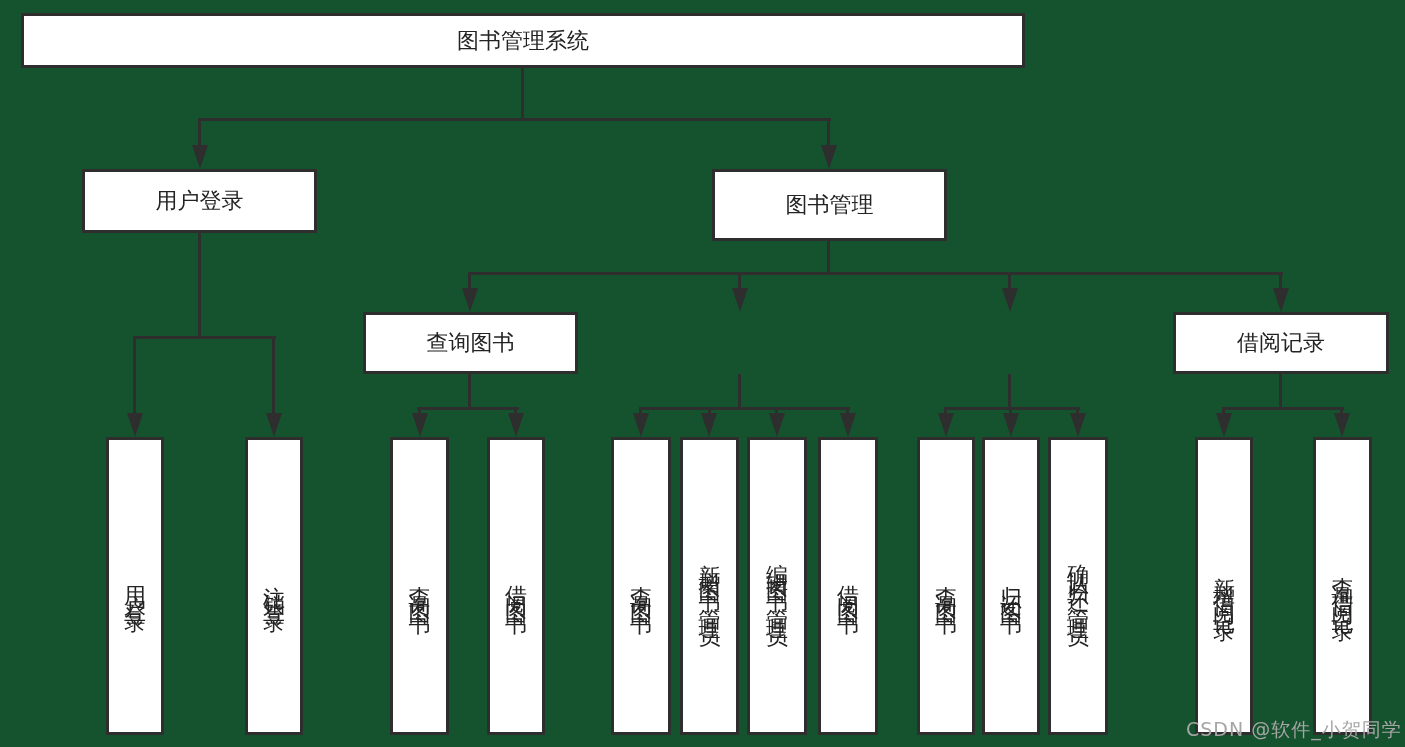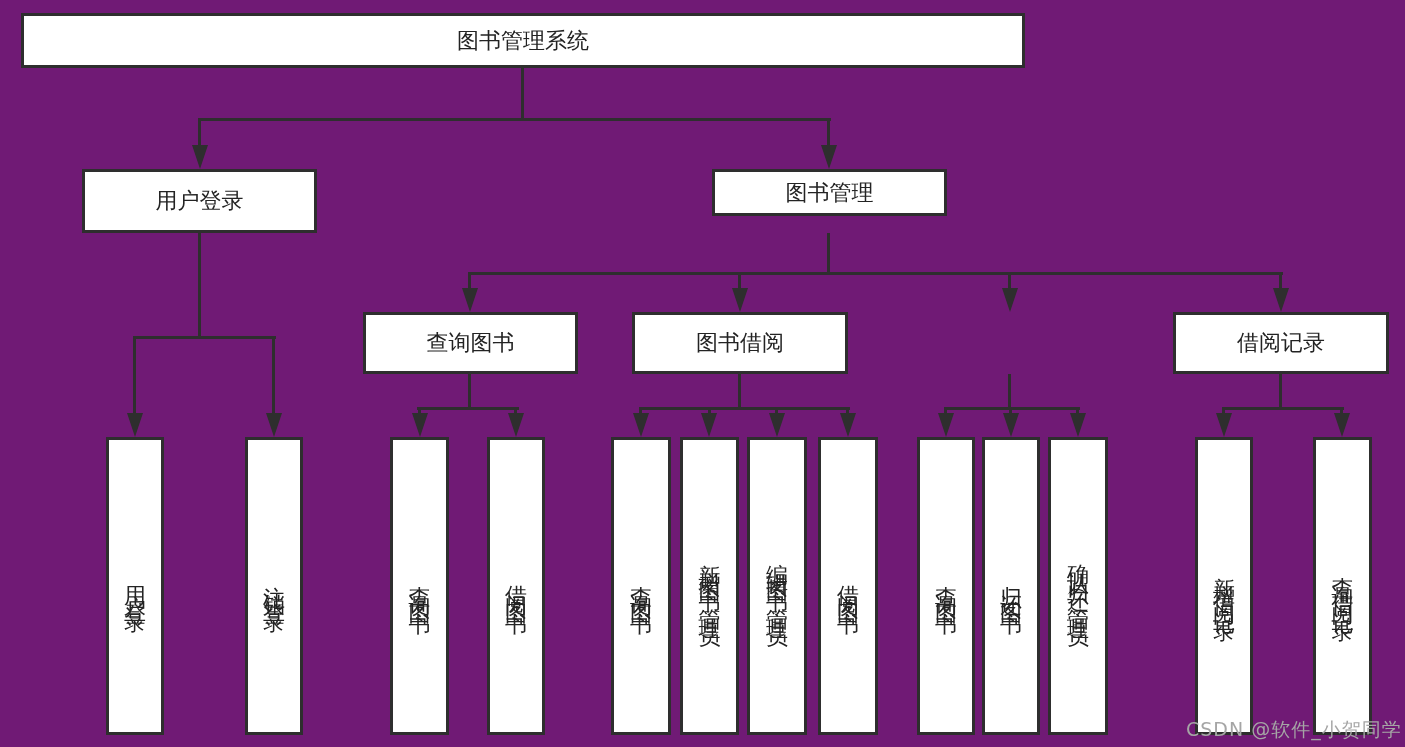--- a/index.html
+++ b/index.html
@@ -1,20 +1,20 @@
 <!DOCTYPE html>
 <html><head>
 <meta charset="utf-8">
 <style>
   html, body { margin: 0; padding: 0; background: #ffffff; }
   .canvas {
     position: relative;
     width: 1405px;
     height: 747px;
-    background: #701a75;
+    background: #14532d;
     overflow: hidden;
     font-family: "DejaVu Sans", "Liberation Sans", sans-serif;
   }
   .box {
     position: absolute;
     box-sizing: border-box;
     background: #ffffff;
     border: 3px solid #2e2e2e;
     display: flex;
     align-items: center;
@@ -61,42 +61,41 @@
   <div class="box" style="left:21px; top:13px; width:1004px; height:55px;">图书管理系统</div>
 
   <div class="v" style="left:521px; top:68px; height:50px;"></div>
   <div class="h" style="left:198px; top:118px; width:633px;"></div>
   <div class="v" style="left:198px; top:118px; height:29px;"></div>
   <div class="ah" style="left:192px; top:145px;"></div>
   <div class="v" style="left:827px; top:118px; height:29px;"></div>
   <div class="ah" style="left:821px; top:145px;"></div>
 
   <div class="box" style="left:82px; top:169px; width:235px; height:64px;">用户登录</div>
-  <div class="box" style="left:712px; top:169px; width:235px; height:47px;">图书管理</div>
+  <div class="box" style="left:712px; top:169px; width:235px; height:72px;">图书管理</div>
 
   <div class="v" style="left:198px; top:233px; height:103px;"></div>
   <div class="h" style="left:133px; top:336px; width:143px;"></div>
   <div class="v" style="left:133px; top:336px; height:81px;"></div>
   <div class="ah" style="left:127px; top:413px;"></div>
   <div class="v" style="left:272px; top:336px; height:81px;"></div>
   <div class="ah" style="left:266px; top:413px;"></div>
 
   <div class="v" style="left:827px; top:233px; height:42px;"></div>
   <div class="h" style="left:468px; top:272px; width:815px;"></div>
   <div class="v" style="left:468px; top:272px; height:18px;"></div>
   <div class="ah" style="left:462px; top:288px;"></div>
   <div class="v" style="left:738px; top:272px; height:18px;"></div>
   <div class="ah" style="left:732px; top:288px;"></div>
   <div class="v" style="left:1008px; top:272px; height:18px;"></div>
   <div class="ah" style="left:1002px; top:288px;"></div>
   <div class="v" style="left:1279px; top:272px; height:18px;"></div>
   <div class="ah" style="left:1273px; top:288px;"></div>
 
   <div class="box" style="left:363px; top:312px; width:215px; height:62px;">查询图书</div>
-  <div class="box" style="left:632px; top:312px; width:216px; height:62px;">图书借阅</div>
   <div class="box" style="left:1173px; top:312px; width:216px; height:62px;">借阅记录</div>
 
   <div class="v" style="left:468px; top:374px; height:36px;"></div>
   <div class="v" style="left:738px; top:374px; height:36px;"></div>
   <div class="v" style="left:1008px; top:374px; height:36px;"></div>
   <div class="v" style="left:1279px; top:374px; height:36px;"></div>
 
   <div class="h" style="left:417px; top:407px; width:102px;"></div>
   <div class="h" style="left:639px; top:407px; width:211px;"></div>
   <div class="h" style="left:944px; top:407px; width:136px;"></div>

